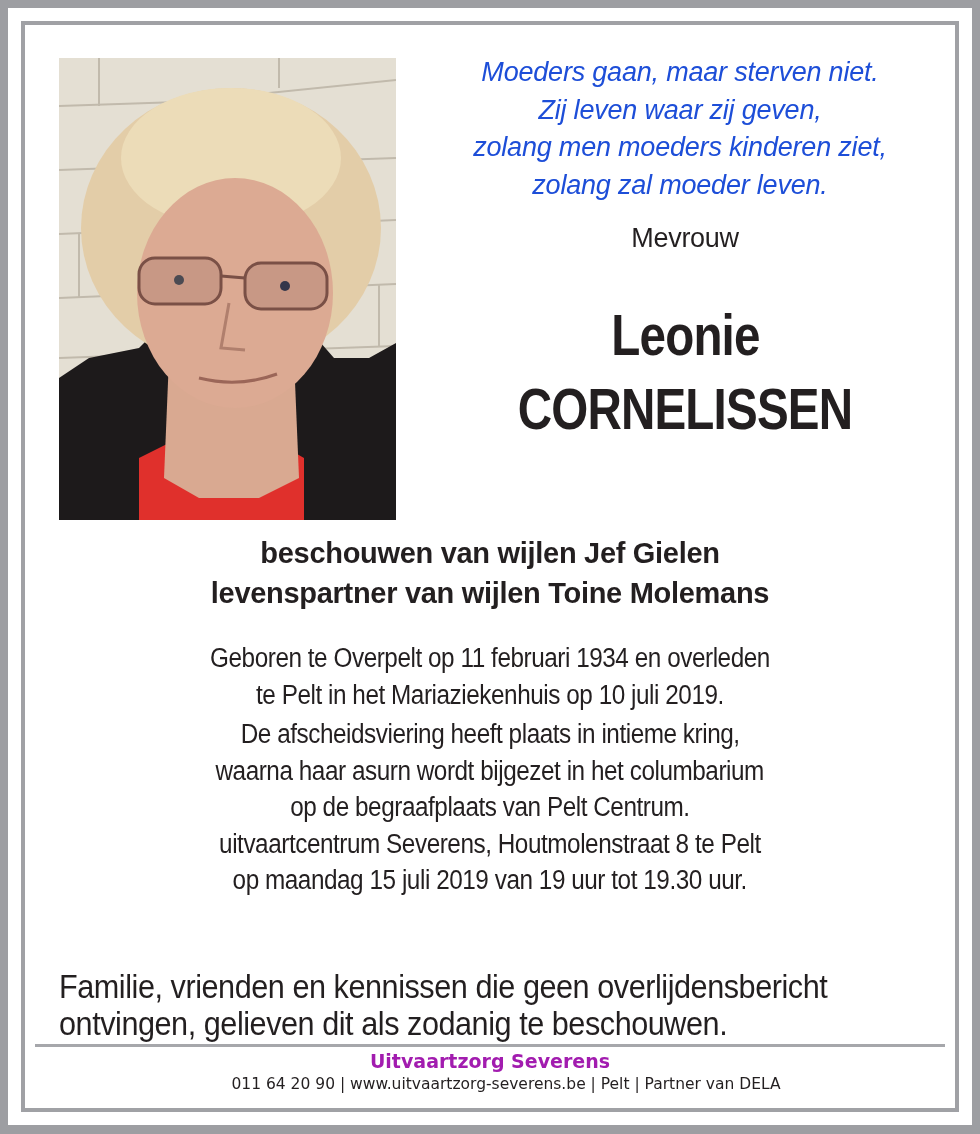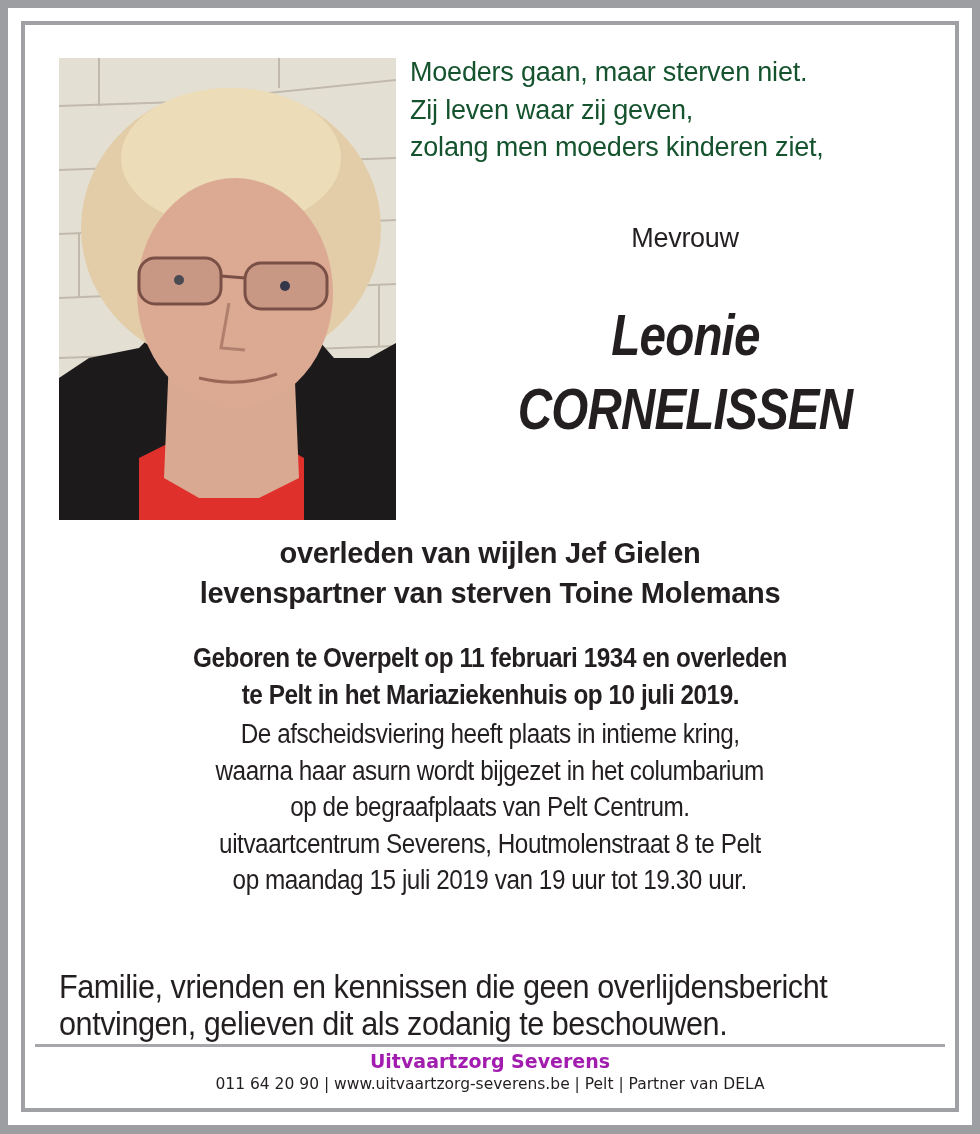--- a/index.html
+++ b/index.html
@@ -16,63 +16,63 @@
     .inner {
       position: absolute; left: 21px; top: 21px; width: 938px; height: 1091px;
       box-sizing: border-box; border: 4px solid #a0a1a5; background: #fff;
     }
     .photo {
       position: absolute; left: 59px; top: 58px; width: 337px; height: 462px; overflow: hidden;
       background: #e3ddd0;
     }
     .photo svg { display: block; }
     .poem {
-      position: absolute; left: 410px; top: 54px; width: 540px; text-align: left;
-      font-size: 27px; line-height: 37.5px; color: #14532d;
+      position: absolute; left: 410px; top: 54px; width: 540px; text-align: center;
+      font-style: italic; font-size: 27px; line-height: 37.5px; color: #1d4ed8;
       letter-spacing: -0.2px;
     }
     .poem div { white-space: nowrap; }
     .title {
       position: absolute; left: 480px; top: 220px; width: 410px; text-align: center;
       font-size: 27px; line-height: 36px; letter-spacing: -0.3px;
     }
     .name {
       position: absolute; left: 430px; top: 298px; width: 510px; text-align: center;
       font-weight: bold; font-size: 58px; line-height: 74px; letter-spacing: -1px;
     }
     .name div { display: inline-block; transform: scaleX(0.82); transform-origin: center; white-space: nowrap; }
-    .name .line { display: block; transform: none; font-style: italic; }
+    .name .line { display: block; transform: none; }
     .relations {
       position: absolute; left: 59px; top: 533px; width: 862px; text-align: center;
       font-weight: bold; font-size: 29px; line-height: 40px; letter-spacing: -0.3px;
     }
     .relations div { white-space: nowrap; }
     .para {
       position: absolute; left: 40px; width: 900px; text-align: center;
       font-size: 27px; line-height: 36.5px; letter-spacing: -0.5px;
     }
     .para div { white-space: nowrap; }
     .para .sq { display: inline-block; transform: scaleX(0.9); transform-origin: center; }
-    .p-birth { top: 640px; font-weight: bold; }
+    .p-birth { top: 640px; }
     .p-ceremony { top: 716px; text-decoration: underline; }
     .p-family {
       position: absolute; left: 59px; top: 968px; width: 880px; text-align: left;
       font-size: 34px; line-height: 37px; letter-spacing: -0.5px;
     }
     .p-family div { white-space: nowrap; transform: scaleX(0.9); transform-origin: left center; }
     .separator {
       position: absolute; left: 35px; top: 1044px; width: 910px; height: 3px; background: #a6a7ab;
     }
     .footer-name {
       position: absolute; left: 40px; top: 1048px; width: 900px; text-align: center;
       font-family: "DejaVu Sans", sans-serif; font-weight: bold; font-size: 19px; line-height: 26px;
       color: #a21caf;
     }
     .footer-info {
-      position: absolute; left: 40px; top: 1073px; width: 900px; text-align: center;
+      position: absolute; left: 56px; top: 1073px; width: 900px; text-align: center;
       font-family: "DejaVu Sans", sans-serif; font-size: 15.5px; line-height: 22px; color: #231f20;
     }
   </style>
 </head>
 <body>
 
 <div class="outer"></div>
 <div class="inner"></div>
 
 <div class="photo">
@@ -113,32 +113,33 @@
 
     <path d="M170 245 L162 290 L186 292" stroke="#b07f6d" stroke-width="3" fill="none"></path>
     <path d="M140 320 Q180 330 218 316" stroke="#9b6658" stroke-width="3" fill="none"></path>
   </svg>
 </div>
 
 <div class="poem">
   <div>Moeders gaan, maar sterven niet.</div>
   <div>Zij leven waar zij geven,</div>
   <div>zolang men moeders kinderen ziet,</div>
+  <div>zolang zal moeder leven.</div>
 </div>
 
 <div class="title">Mevrouw</div>
 
 <div class="name">
   <div class="line"><div>Leonie</div></div>
   <div class="line"><div>CORNELISSEN</div></div>
 </div>
 
 <div class="relations">
-  <div>overleden van wijlen Jef Gielen</div>
-  <div>levenspartner van sterven Toine Molemans</div>
+  <div>beschouwen van wijlen Jef Gielen</div>
+  <div>levenspartner van wijlen Toine Molemans</div>
 </div>
 
 <div class="para p-birth">
   <div><span class="sq">Geboren te Overpelt op 11 februari 1934 en overleden</span></div>
   <div><span class="sq">te Pelt in het Mariaziekenhuis op 10 juli 2019.</span></div>
 </div>
 
 <div class="para p-ceremony">
   <div><span class="sq">De afscheidsviering heeft plaats in intieme kring,</span></div>
   <div><span class="sq">waarna haar asurn wordt bijgezet in het columbarium</span></div>

